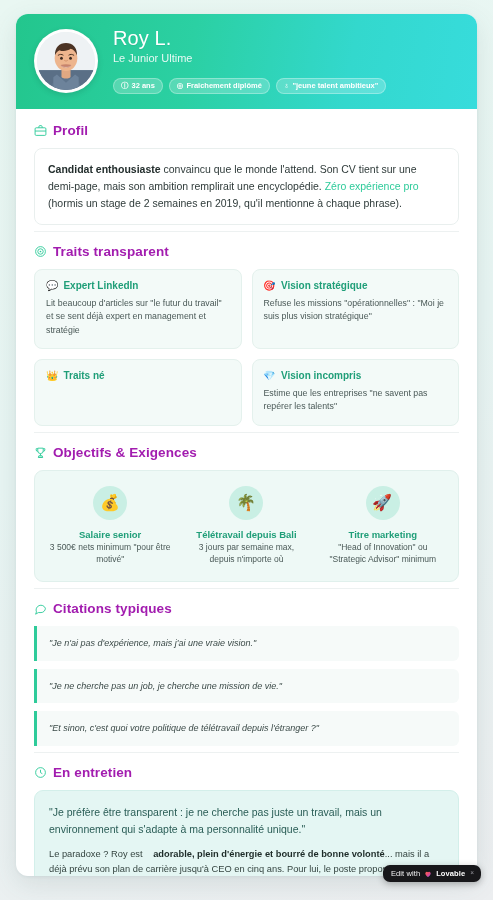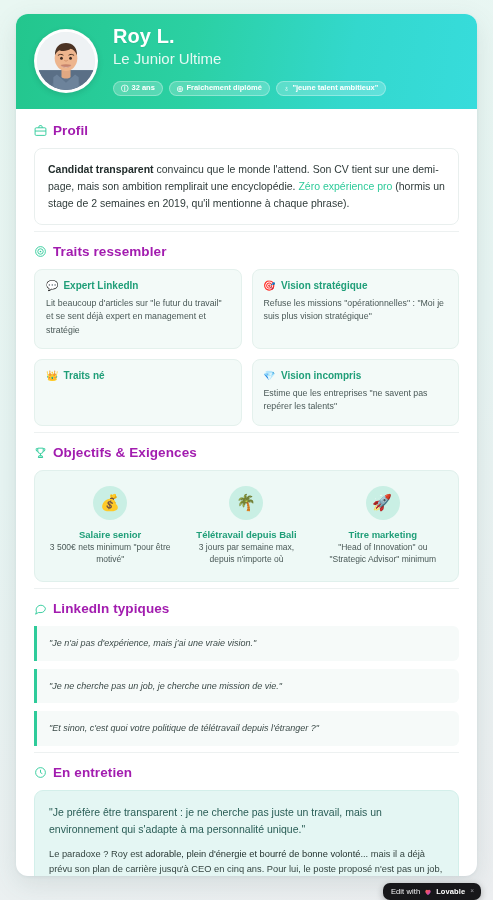--- a/index.html
+++ b/index.html
@@ -49,28 +49,28 @@
     background: #e8eef2;
     box-shadow: 0 2px 6px rgba(0,0,0,0.12);
     position: relative;
   }
   .avatar-wrap svg { display:block; width: 100%; height: 100%; }
 
   .hero-text { display: flex; flex-direction: column; gap: 2px; }
   .hero-name {
     color: #ffffff;
     font-size: 20px;
-    font-weight: bold;
+    font-weight: normal;
     letter-spacing: 0.1px;
     line-height: 1.15;
     text-shadow: 0 1px 1px rgba(0,0,0,0.07);
   }
   .hero-sub {
     color: rgba(255,255,255,0.88);
-    font-size: 15px;
+    font-size: 11px;
     font-weight: 400;
     line-height: 1.2;
     margin-bottom: 11px;
   }
   .hero-badges { display: flex; gap: 6px; flex-wrap: wrap; }
   .badge {
     display: inline-flex;
     align-items: center;
     gap: 3px;
     background: rgba(255,255,255,0.22);
@@ -207,27 +207,27 @@
     font-size: 10.5px;
     color: #2a5d56;
     line-height: 1.58;
     margin-bottom: 10px;
   }
   .interview-body {
     font-size: 9.3px;
     line-height: 1.62;
     color: #33433f;
   }
-  .interview-body b { font-weight: normal; color: #1d2b28; }
+  .interview-body b { font-weight: bold; color: #1d2b28; margin-left: 8px; }
 
   
   .lovable {
     position: absolute;
     right: 12px;
-    bottom: 0;
+    bottom: 18px;
     background: #17171a;
     border-radius: 7px;
     padding: 4px 7px 4px 8px;
     display: flex;
     align-items: center;
     gap: 4px;
     box-shadow: 0 2px 7px rgba(0,0,0,0.28);
   }
   .lovable-text {
     color: #f2f2f4;
@@ -310,34 +310,34 @@
           <span class="sec-icon">
             <svg viewBox="0 0 24 24">
                 <rect x="2" y="7" width="20" height="14" rx="2"></rect>
                 <path d="M9 7V5a2 2 0 0 1 2-2h2a2 2 0 0 1 2 2v2"></path>
                 <path d="M2 13h20"></path>
               </svg>
           </span>
           <span class="sec-title">Profil</span>
         </div>
         <div class="profile-box">
-          <b>Candidat transparent</b><span> convaincu que le monde l'attend. Son CV tient sur une demi-page, mais son ambition remplirait une encyclopédie. </span><span class="accent">Zéro expérience pro</span><span> (hormis un stage de 2 semaines en 2019, qu'il mentionne à chaque phrase).</span>
+          <b>Candidat enthousiaste</b><span> convaincu que le monde l'attend. Son CV tient sur une demi-page, mais son ambition remplirait une encyclopédie. </span><span class="accent">Zéro expérience pro</span><span> (hormis un stage de 2 semaines en 2019, qu'il mentionne à chaque phrase).</span>
         </div>
       </div>
 
       <div class="section">
         <div class="sec-head">
           <span class="sec-icon">
             <svg viewBox="0 0 24 24">
                 <circle cx="12" cy="12" r="9"></circle>
                 <circle cx="12" cy="12" r="5"></circle>
                 <circle cx="12" cy="12" r="1.6" fill="#2ecb9a" stroke="none"></circle>
               </svg>
           </span>
-          <span class="sec-title">Traits ressembler</span>
+          <span class="sec-title">Traits transparent</span>
         </div>
         <div class="traits-grid">
           <div class="trait-card">
             <div class="trait-title">
               <span class="trait-emoji">💬</span>
               <span>Expert LinkedIn</span>
             </div>
             <div class="trait-desc">Lit beaucoup d'articles sur "le futur du travail" et se sent déjà expert en management et stratégie</div>
           </div>
           <div class="trait-card">
@@ -396,21 +396,21 @@
         </div>
       </div>
 
       <div class="section">
         <div class="sec-head">
           <span class="sec-icon">
             <svg viewBox="0 0 24 24">
                 <path d="M21 11.5a8 8 0 0 1-8 8H8l-5 3 1.5-4.2A8 8 0 1 1 21 11.5z"></path>
               </svg>
           </span>
-          <span class="sec-title">LinkedIn typiques</span>
+          <span class="sec-title">Citations typiques</span>
         </div>
         <div>
           <div class="quote">"Je n'ai pas d'expérience, mais j'ai une vraie vision."</div>
           <div class="quote">"Je ne cherche pas un job, je cherche une mission de vie."</div>
           <div class="quote">"Et sinon, c'est quoi votre politique de télétravail depuis l'étranger ?"</div>
         </div>
       </div>
 
       <div class="section">
         <div class="sec-head">

